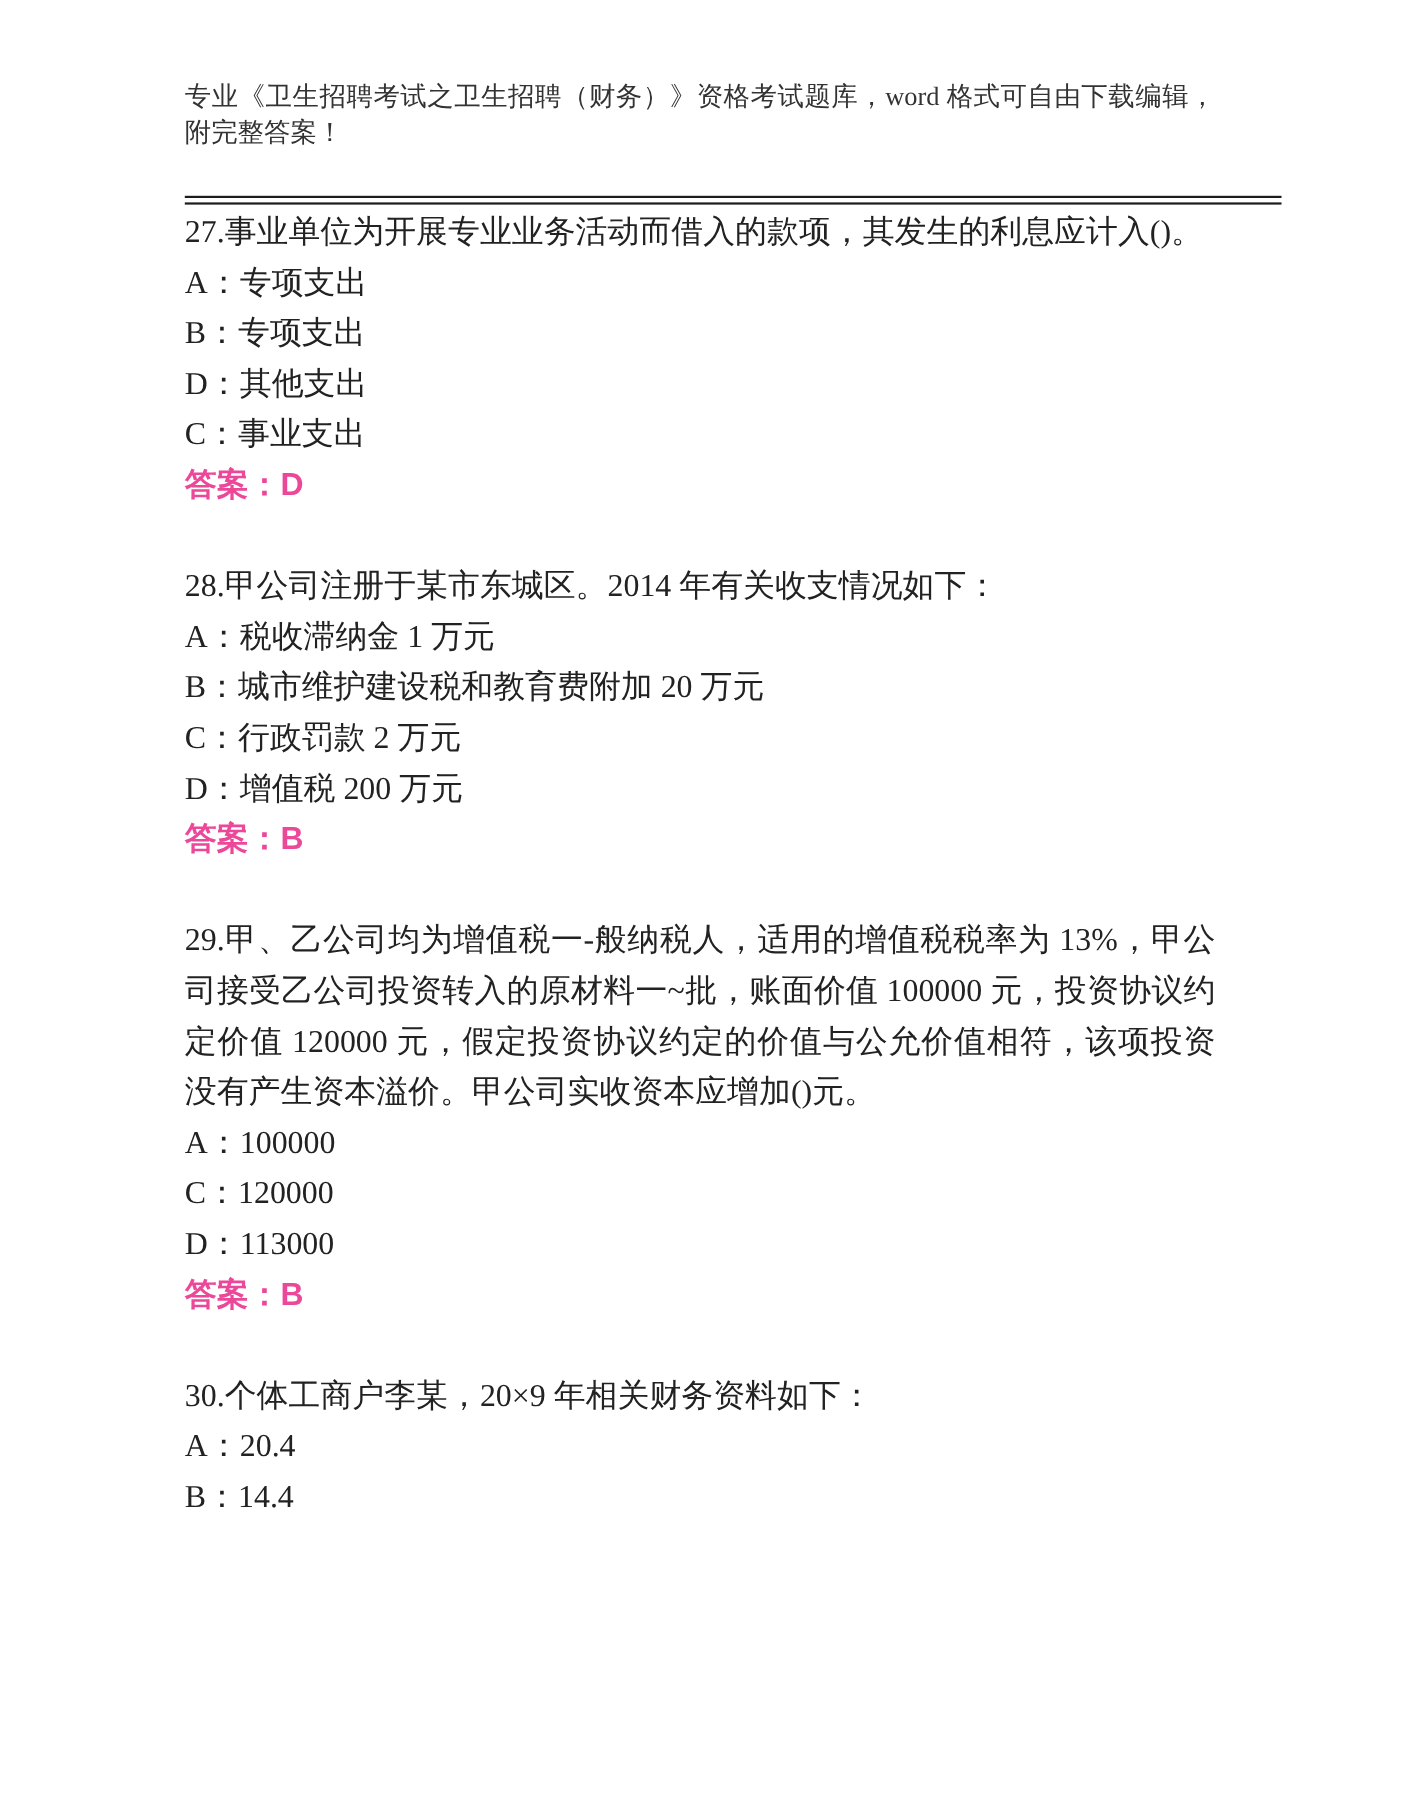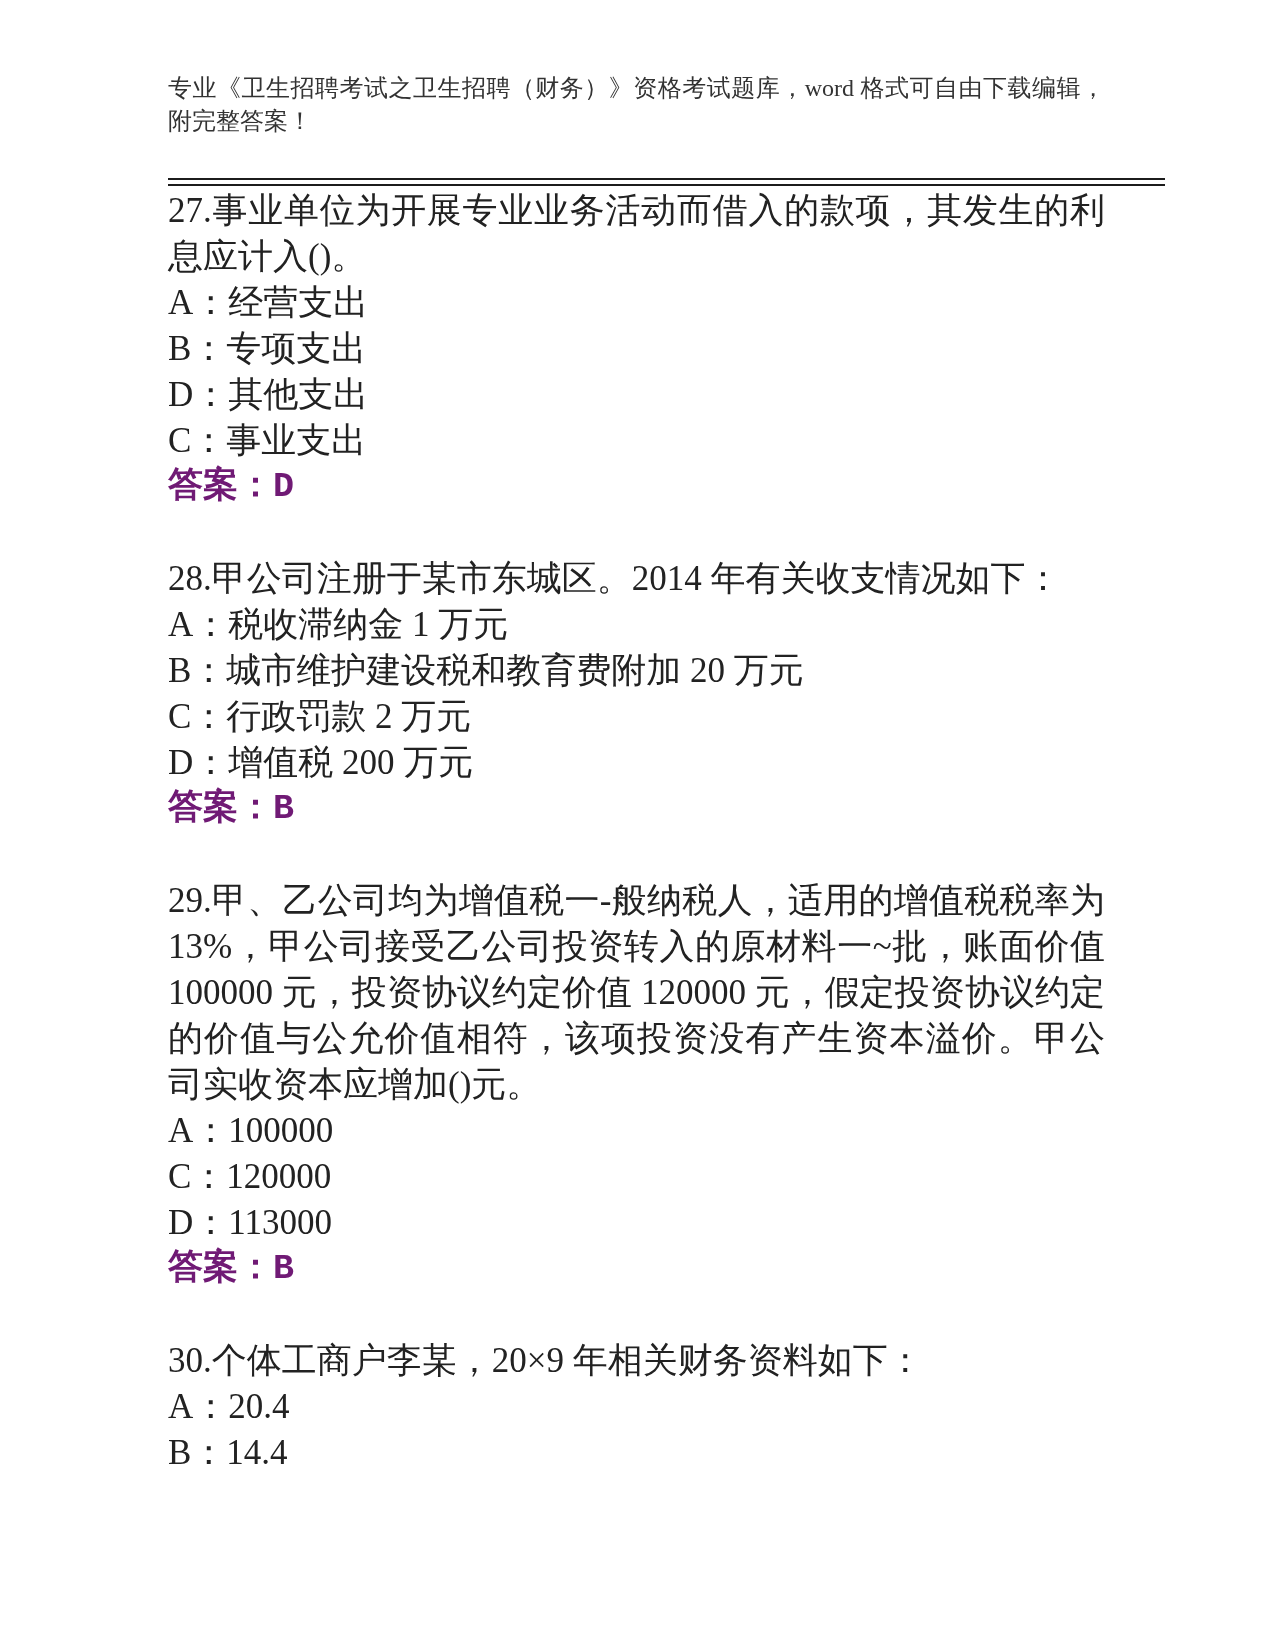--- a/index.html
+++ b/index.html
@@ -32,48 +32,48 @@
   }
   .rule {
     width: 997px;
     height: 4px;
     margin: 40px 0 2px 0;
     border-top: 2px solid #1c1c1c;
     border-bottom: 2px solid #1c1c1c;
   }
   .question {
     margin: 0 0 46px 0;
-    font-size: 35px;
+    font-size: 29px;
     line-height: 46px;
   }
   .question p {
     margin: 0;
   }
   .q-text {
     text-align: justify;
   }
   .answer {
-    font-family: Liberation Mono, monospace;
+    font-family: Liberation Sans, sans-serif;
     font-weight: bold;
-    color: #701a75;
+    color: #ec4899;
   }
 </style>
 </head>
 <body>
 
 <div class="page">
   <div class="doc">
 
     <p class="header-text">专业《卫生招聘考试之卫生招聘（财务）》资格考试题库，word 格式可自由下载编辑，附完整答案！</p>
 
     <div class="rule"></div>
 
     <div class="question">
       <p class="q-text">27.事业单位为开展专业业务活动而借入的款项，其发生的利息应计入()。</p>
-      <p class="option">A：经营支出</p>
+      <p class="option">A：专项支出</p>
       <p class="option">B：专项支出</p>
       <p class="option">D：其他支出</p>
       <p class="option">C：事业支出</p>
       <p class="answer">答案：D</p>
     </div>
 
     <div class="question">
       <p class="q-text">28.甲公司注册于某市东城区。2014 年有关收支情况如下：</p>
       <p class="option">A：税收滞纳金 1 万元</p>
       <p class="option">B：城市维护建设税和教育费附加 20 万元</p>

